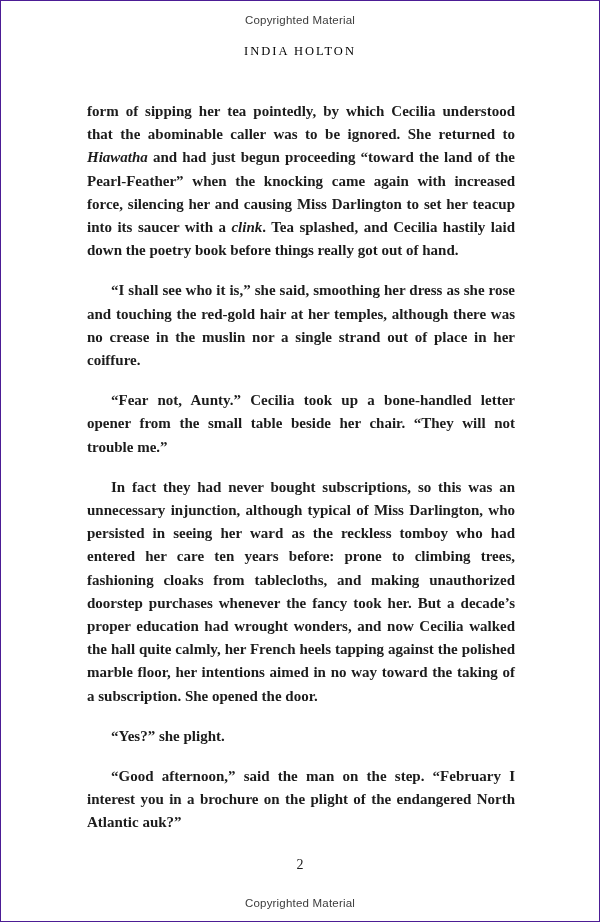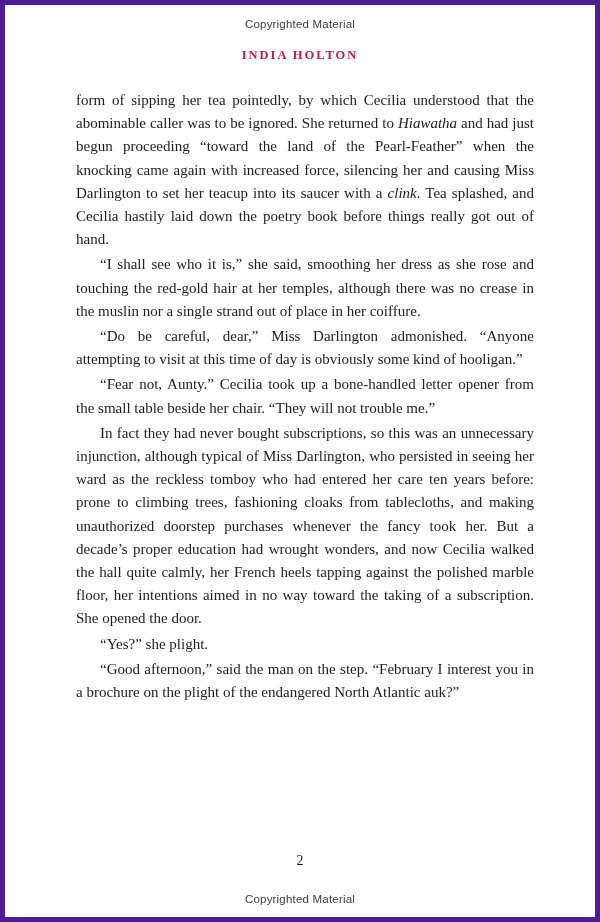--- a/index.html
+++ b/index.html
@@ -8,21 +8,21 @@
     background: #ffffff;
     font-family: "Liberation Serif", serif;
   }
   .page {
     position: relative;
     width: 600px;
     height: 922px;
     margin: 0 auto;
     background: #ffffff;
     box-sizing: border-box;
-    border: 5px solid #4c1d95;
+    border: 1px solid #4c1d95;
     overflow: hidden;
   }
   .copyright-notice {
     position: absolute;
     left: 0;
     width: 100%;
     text-align: center;
     font-family: "Liberation Sans", sans-serif;
     font-size: 11.5px;
     color: #3c3c3c;
@@ -31,36 +31,37 @@
   .copyright-notice.top { top: 13px; }
   .copyright-notice.bottom { bottom: 12px; }
   .running-header {
     position: absolute;
     top: 43px;
     left: 0;
     width: 100%;
     text-align: center;
     font-family: "Liberation Serif", serif;
     font-size: 12.5px;
-    font-weight: bold;
+    font-weight: normal;
     letter-spacing: 2px;
-    color: #be185d;
+    color: #000000;
   }
   .body-text {
     position: absolute;
     top: 82px;
     left: 69px;
     width: 462px;
     color: #1c1c1c;
     font-size: 15px;
     line-height: 23.2px;
   }
   .body-text p {
-    margin: 2px;
+    margin: 17px;
     text-align: justify;
+    font-weight: bold;
   }
   .body-text p.indent {
     text-indent: 24px;
   }
   .body-text em {
     font-style: italic;
     font-family: "Liberation Serif", serif;
   }
   .page-number {
     position: absolute;
@@ -77,21 +78,20 @@
 <body>
 
 <div class="page">
   <div class="copyright-notice top">Copyrighted Material</div>
 
   <div class="running-header">INDIA HOLTON</div>
 
   <div class="body-text">
       <p class=""><span>form of sipping her tea pointedly, by which Cecilia understood that the abominable caller was to be ignored. She returned to </span><em>Hiawatha</em><span> and had just begun proceeding “toward the land of the Pearl-Feather” when the knocking came again with increased force, silencing her and causing Miss Darlington to set her teacup into its saucer with a </span><em>clink</em><span>. Tea splashed, and Cecilia hastily laid down the poetry book before things really got out of hand.</span></p>
       <p class="indent"><span>“I shall see who it is,” she said, smoothing her dress as she rose and touching the red-gold hair at her temples, although there was no crease in the muslin nor a single strand out of place in her coiffure.</span></p>
-      <p class="indent"><span>“Do be careful, dear,” Miss Darlington admonished. “Anyone attempting to visit at this time of day is obviously some kind of hooligan.”</span></p>
       <p class="indent"><span>“Fear not, Aunty.” Cecilia took up a bone-handled letter opener from the small table beside her chair. “They will not trouble me.”</span></p>
       <p class="indent"><span>In fact they had never bought subscriptions, so this was an unnecessary injunction, although typical of Miss Darlington, who persisted in seeing her ward as the reckless tomboy who had entered her care ten years before: prone to climbing trees, fashioning cloaks from tablecloths, and making unauthorized doorstep purchases whenever the fancy took her. But a decade’s proper education had wrought wonders, and now Cecilia walked the hall quite calmly, her French heels tapping against the polished marble floor, her intentions aimed in no way toward the taking of a subscription. She opened the door.</span></p>
       <p class="indent"><span>“Yes?” she plight.</span></p>
       <p class="indent"><span>“Good afternoon,” said the man on the step. “February I interest you in a brochure on the plight of the endangered North Atlantic auk?”</span></p>
     </div>
 
   <div class="page-number">2</div>
 
   <div class="copyright-notice bottom">Copyrighted Material</div>
 </div>

